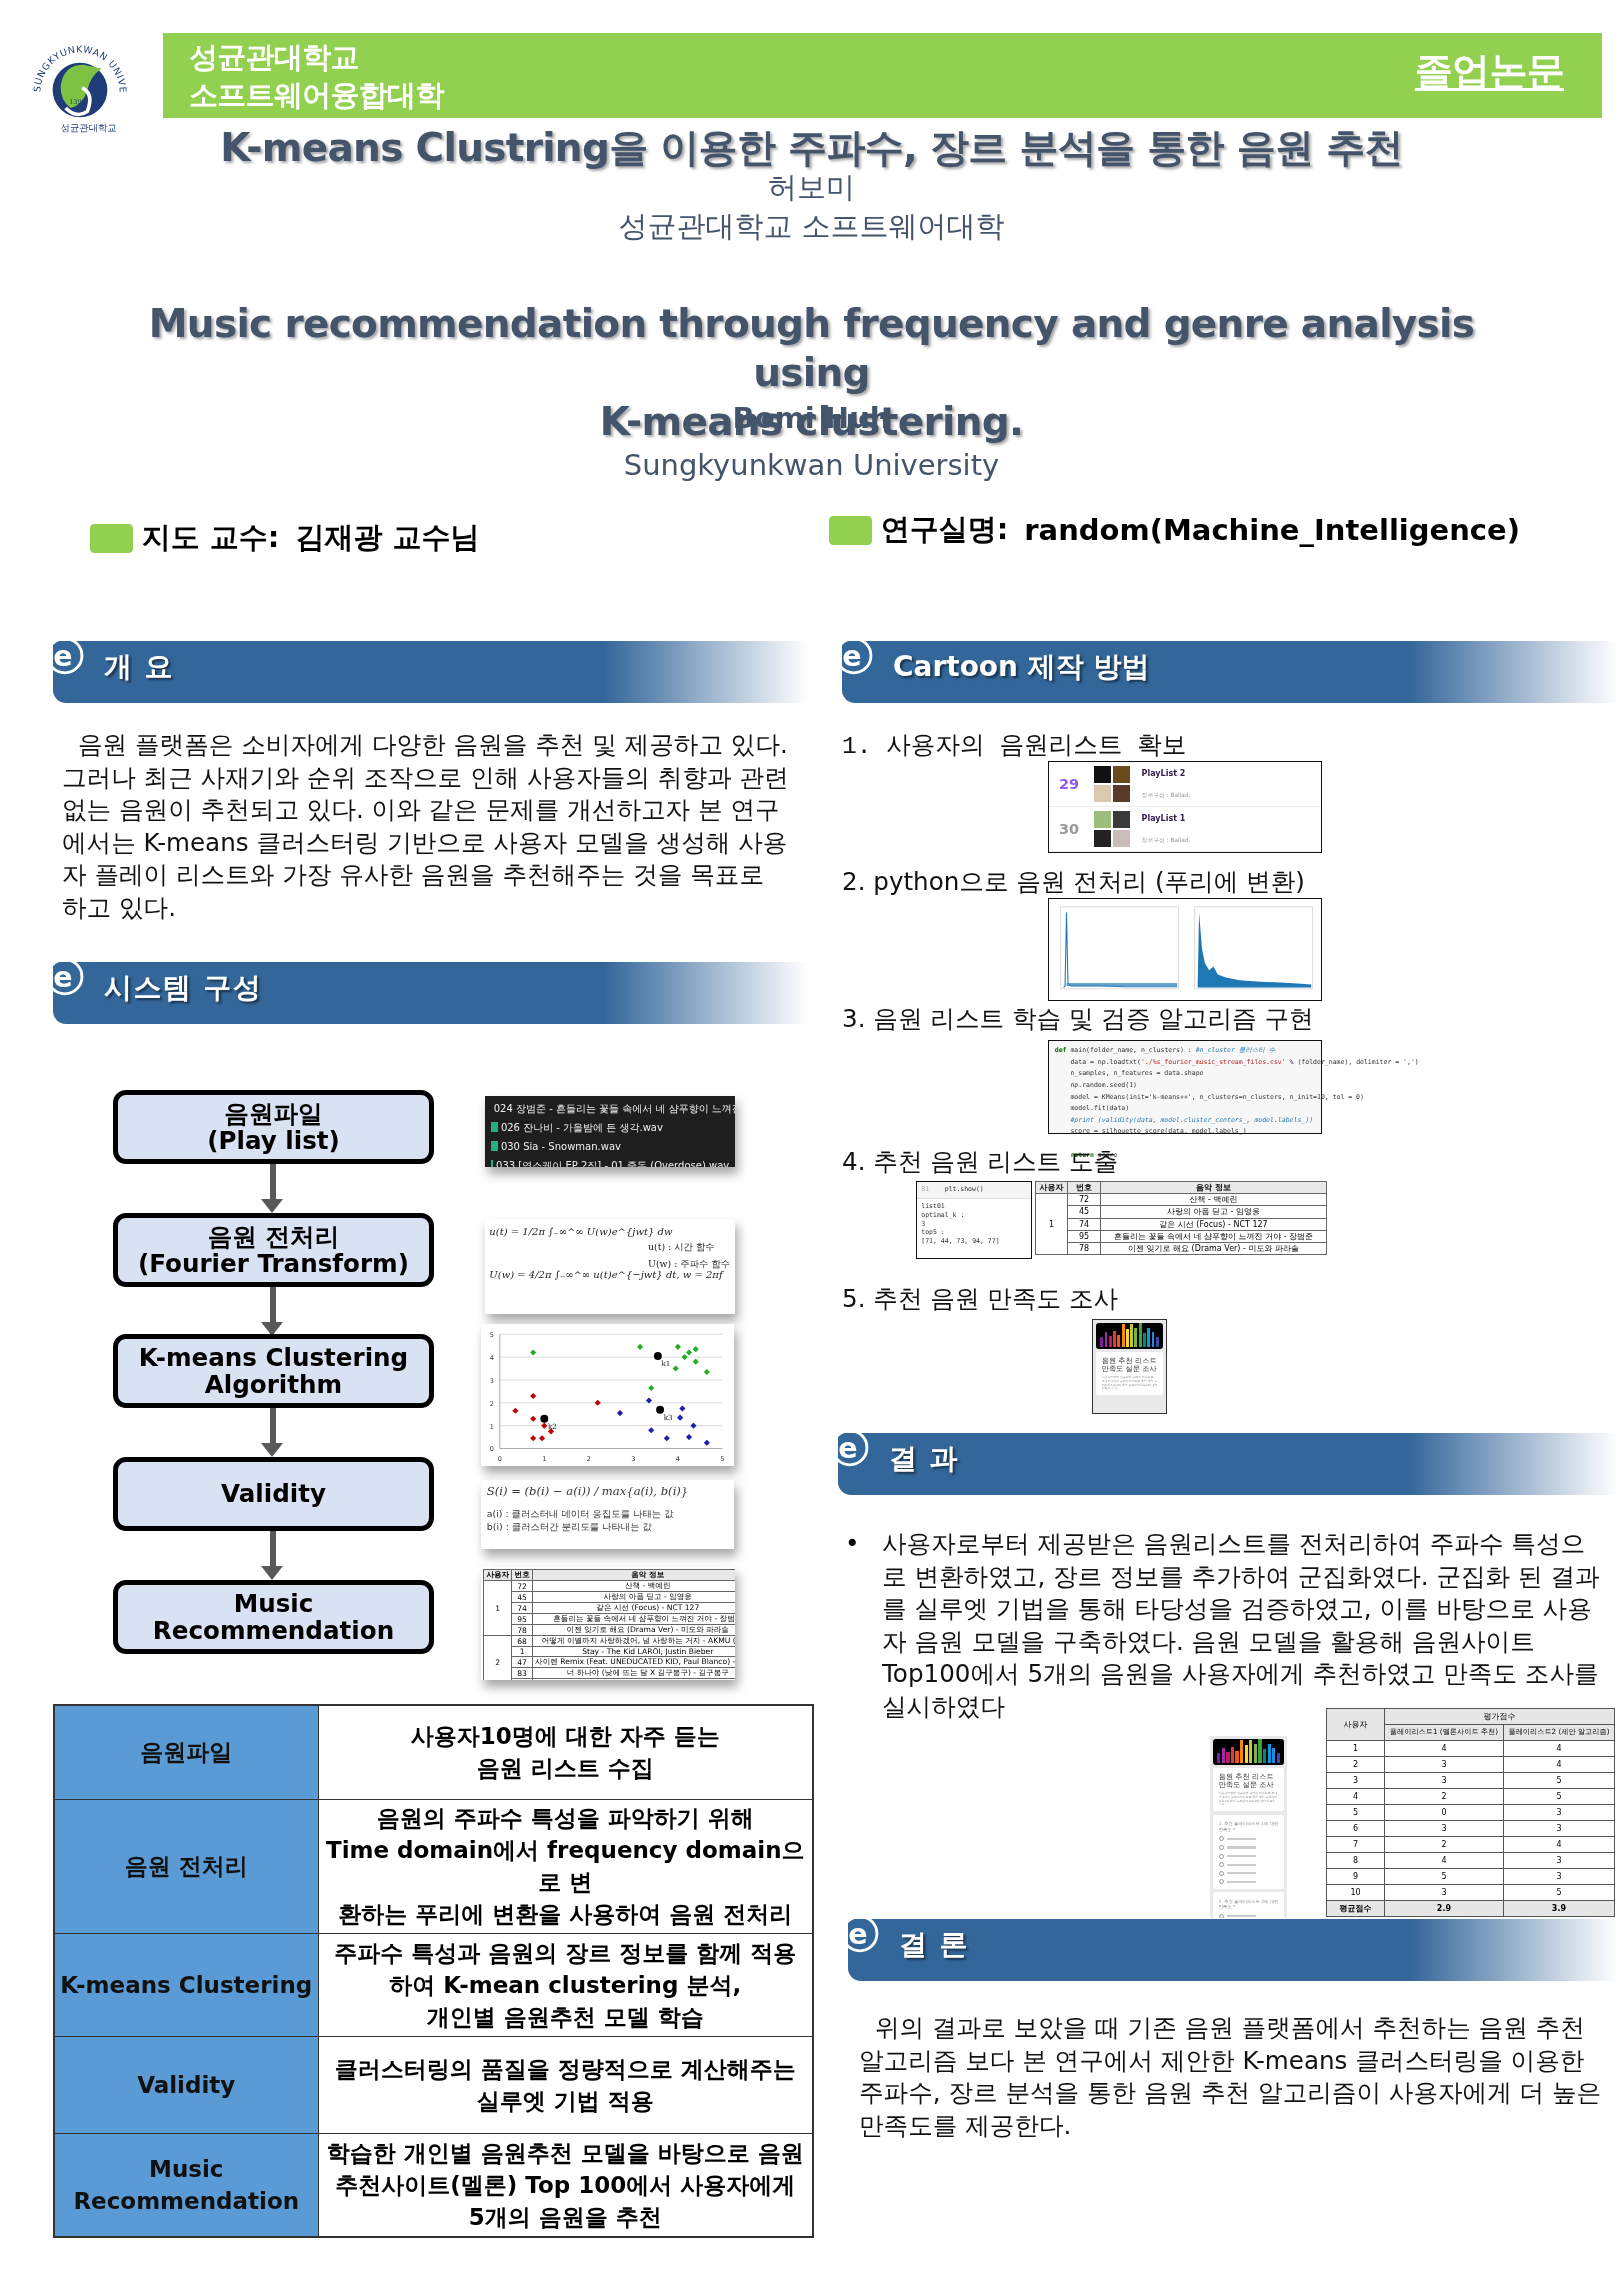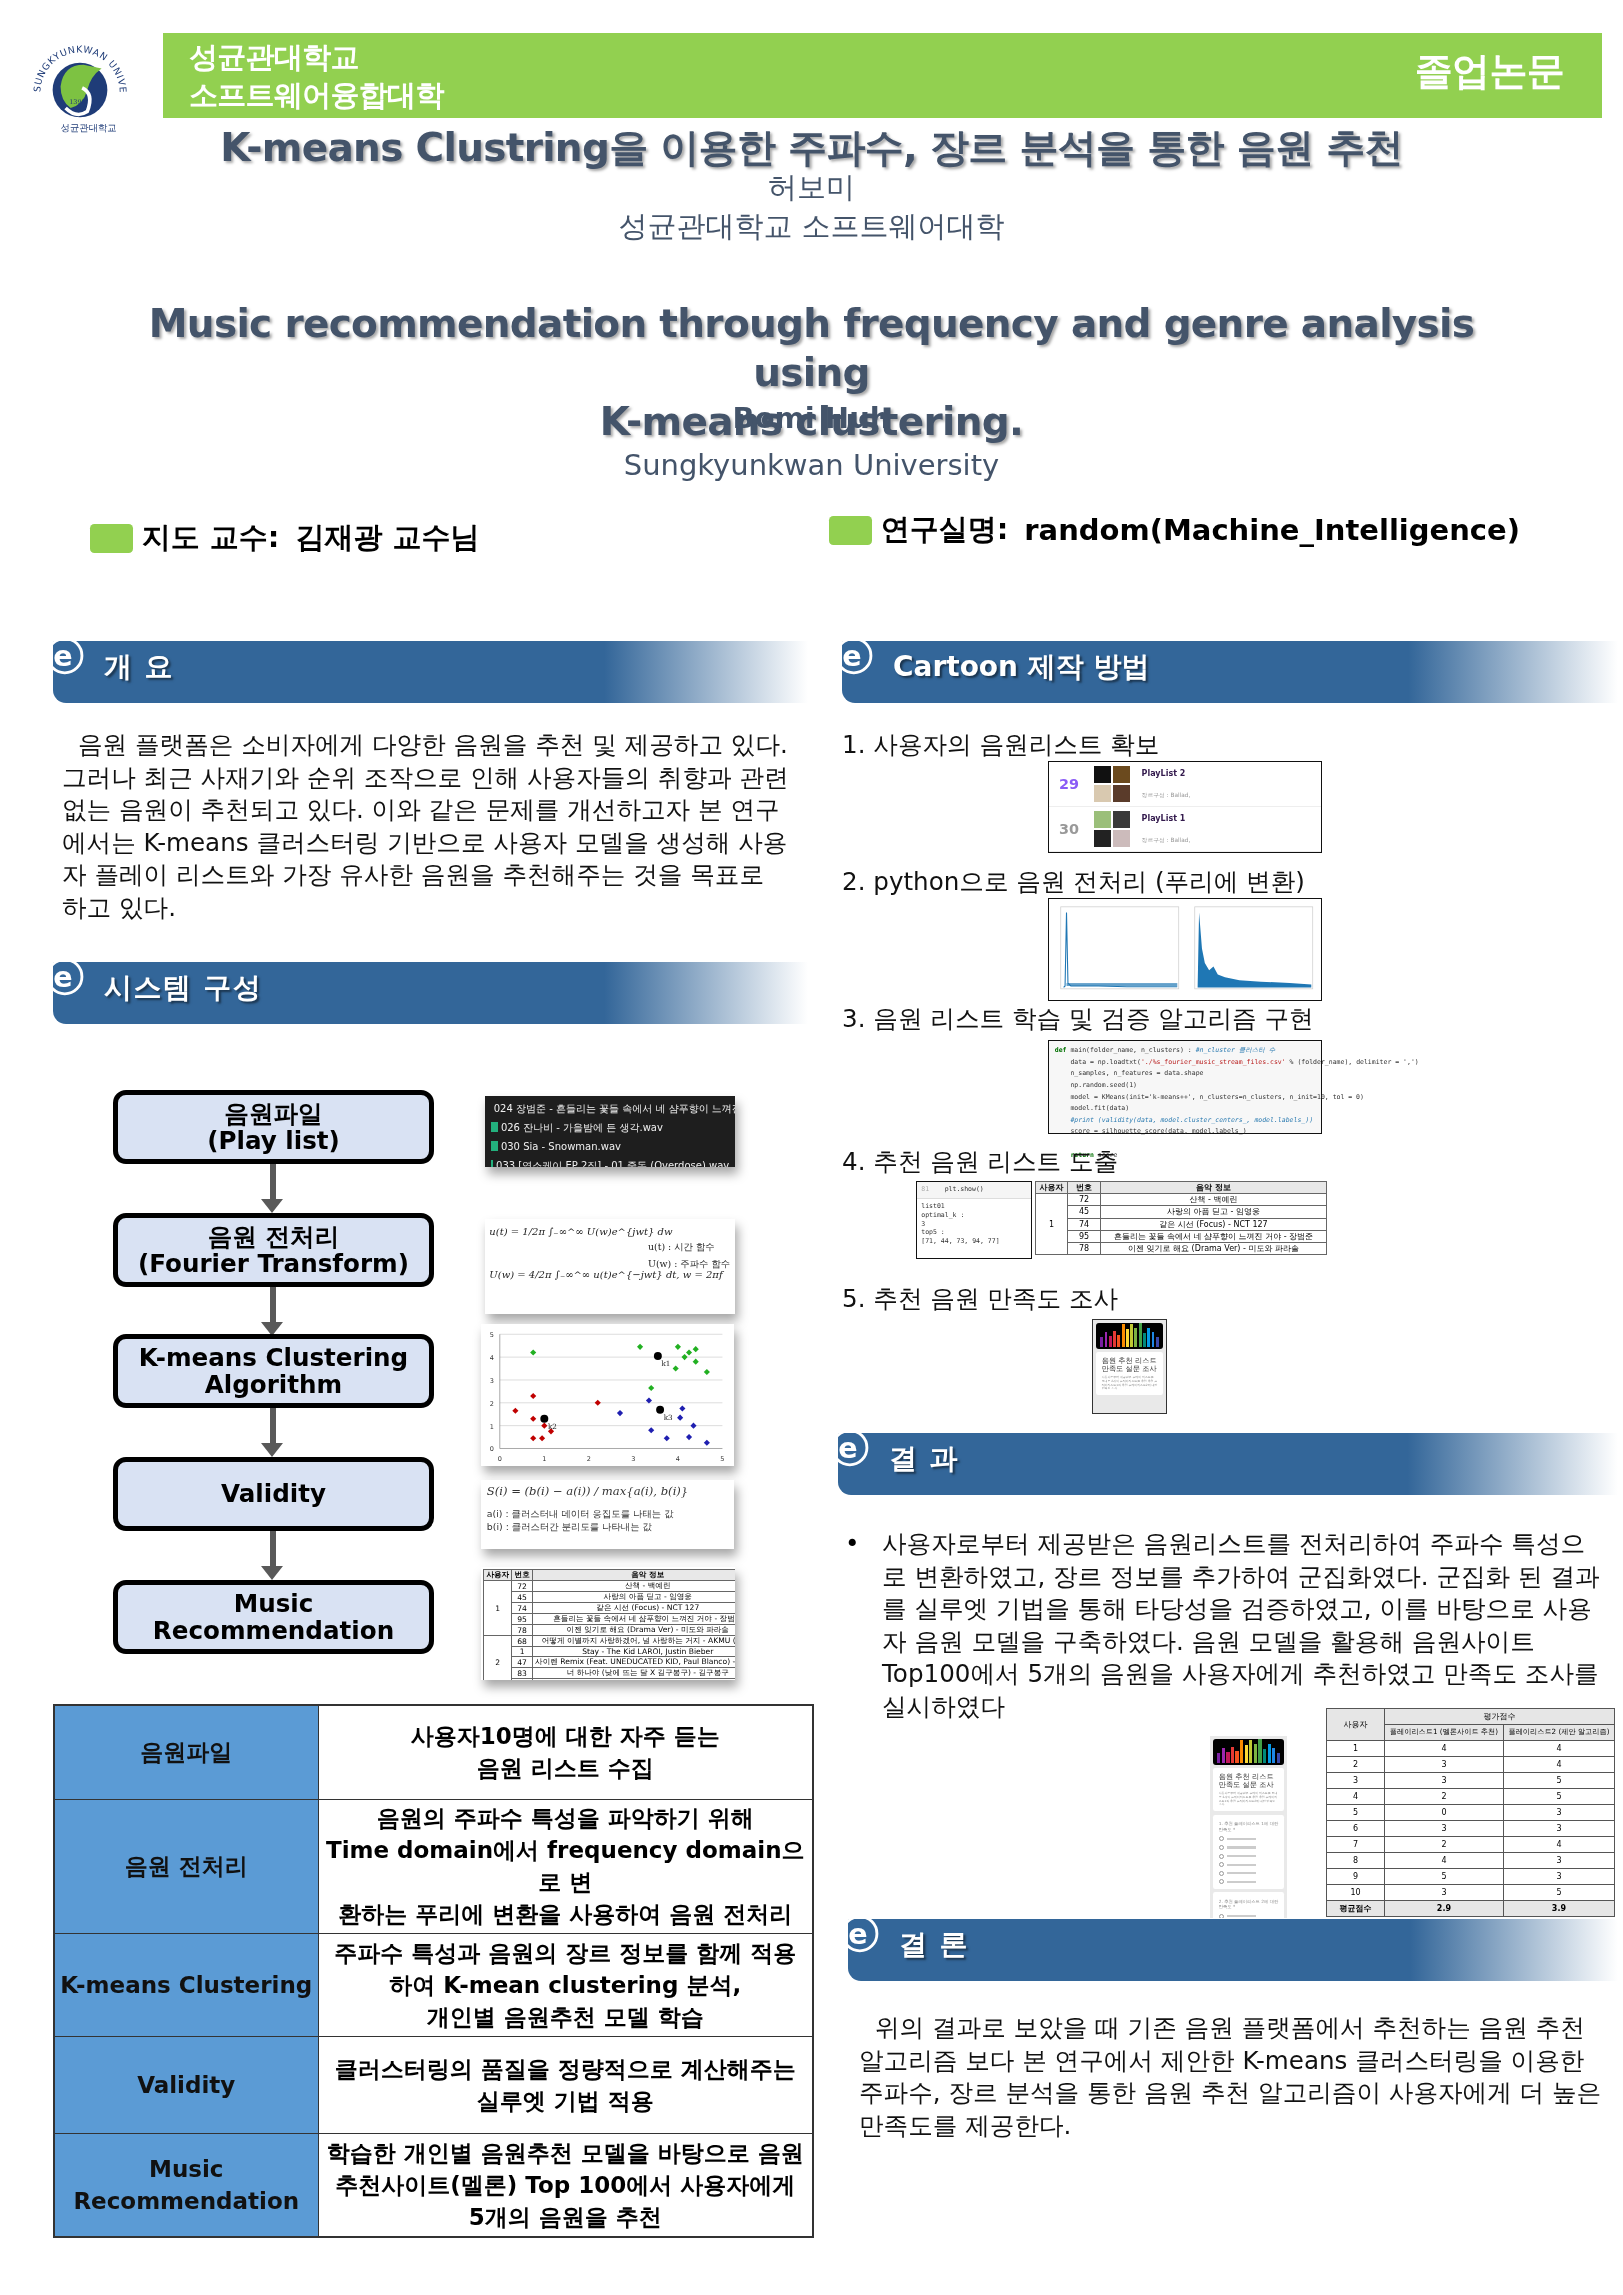--- a/index.html
+++ b/index.html
@@ -4,21 +4,21 @@
 <style>
   * { box-sizing: border-box; margin: 0; padding: 0; }
   html, body { width: 1623px; height: 2295px; background: #ffffff; overflow: hidden; }
   body { position: relative; font-family: "DejaVu Sans", "Liberation Sans", sans-serif; color: #000; }
   .abs { position: absolute; }
 
   
   .logo { left: 26px; top: 36px; width: 108px; height: 108px; }
   .green-bar { left: 163px; top: 33px; width: 1439px; height: 85px; background: #92d050; }
   .univ-line { left: 189px; color: #fff; font-weight: bold; font-size: 29px; line-height: 1; letter-spacing: -0.7px; }
-  .thesis-tag { right: 59px; top: 46px; color: #fff; font-weight: bold; font-size: 38px; text-underline-offset: 4.3px; letter-spacing: -0.7px; }
+  .thesis-tag { right: 59px; top: 46px; color: #fff; font-weight: bold; font-size: 38px; text-decoration: underline; text-underline-offset: 4.3px; letter-spacing: -0.7px; }
   .title-ko { left: 0; width: 1623px; top: 121px; text-align: center; font-size: 39px; font-weight: bold; color: #44546a; text-shadow: 2.2px 2.2px 2.9px rgba(0,0,0,0.35); letter-spacing: -0.7px; }
   .author-ko { left: 0; width: 1623px; top: 168px; text-align: center; font-size: 29px; color: #44546a; }
   .inst-ko { left: 0; width: 1623px; top: 207px; text-align: center; font-size: 29px; color: #44546a; }
   .title-en { left: 108px; width: 1407px; top: 299px; text-align: center; font-size: 39px; font-weight: bold; color: #44546a; line-height: 49px; text-shadow: 2.2px 2.2px 2.9px rgba(0,0,0,0.35); letter-spacing: -0.7px; }
   .author-en { left: 0; width: 1623px; top: 401px; text-align: center; font-size: 29px; font-weight: bold; color: #44546a; }
   .inst-en { left: 0; width: 1623px; top: 448px; text-align: center; font-size: 29px; color: #44546a; }
 
   .meta-row { top: 514px; display: flex; align-items: center; font-weight: bold; font-size: 29px; }
   .meta-sq { width: 43px; height: 29px; background: #92d050; border-radius: 4.3px; margin-right: 8.7px; }
 
@@ -363,21 +363,21 @@
   </table>
 
 <div class="abs sec-bar" style="left:842px; top:641px; width:776px;">
   <svg class="e-icon" viewBox="0 0 60 56">
       <circle cx="22" cy="22" r="24" fill="none" stroke="#fff" stroke-width="4"></circle>
       <text x="6" y="36" font-size="40" font-weight="bold" fill="#fff" font-family="DejaVu Sans, sans-serif">e</text>
     </svg>
   <span class="sec-title" style="letter-spacing:0">Cartoon 제작 방법</span>
 </div>
 
-<div class="abs step-label" style="left:842px; top:728px;">1. 사용자의 음원리스트 확보</div>
+<div class="abs step-label" style="left:842px; top:728px;font-family:Liberation Mono, monospace;">1. 사용자의 음원리스트 확보</div>
 <div class="abs" style="left:1048px; top:761px; width:274px; height:92px; border:1.4px solid #111; background:#fff;">
   <div id="playlists">
       <div style="display:flex;align-items:center;height:45px;border-bottom:0.7px solid #eee;padding-left:10px;">
         <div style="font-size:14.4px;font-weight:bold;color:#8b5cf6;width:35px;">29</div>
         <div style="display:grid;grid-template-columns:17.3px 17.3px;grid-template-rows:17.3px 17.3px;gap:1.4px;margin-right:11.6px;">
           <div style="background:#111"></div>
           <div style="background:#6b4a1e"></div>
           <div style="background:#d9c9b0"></div>
           <div style="background:#5a3b2a"></div>
         </div>

